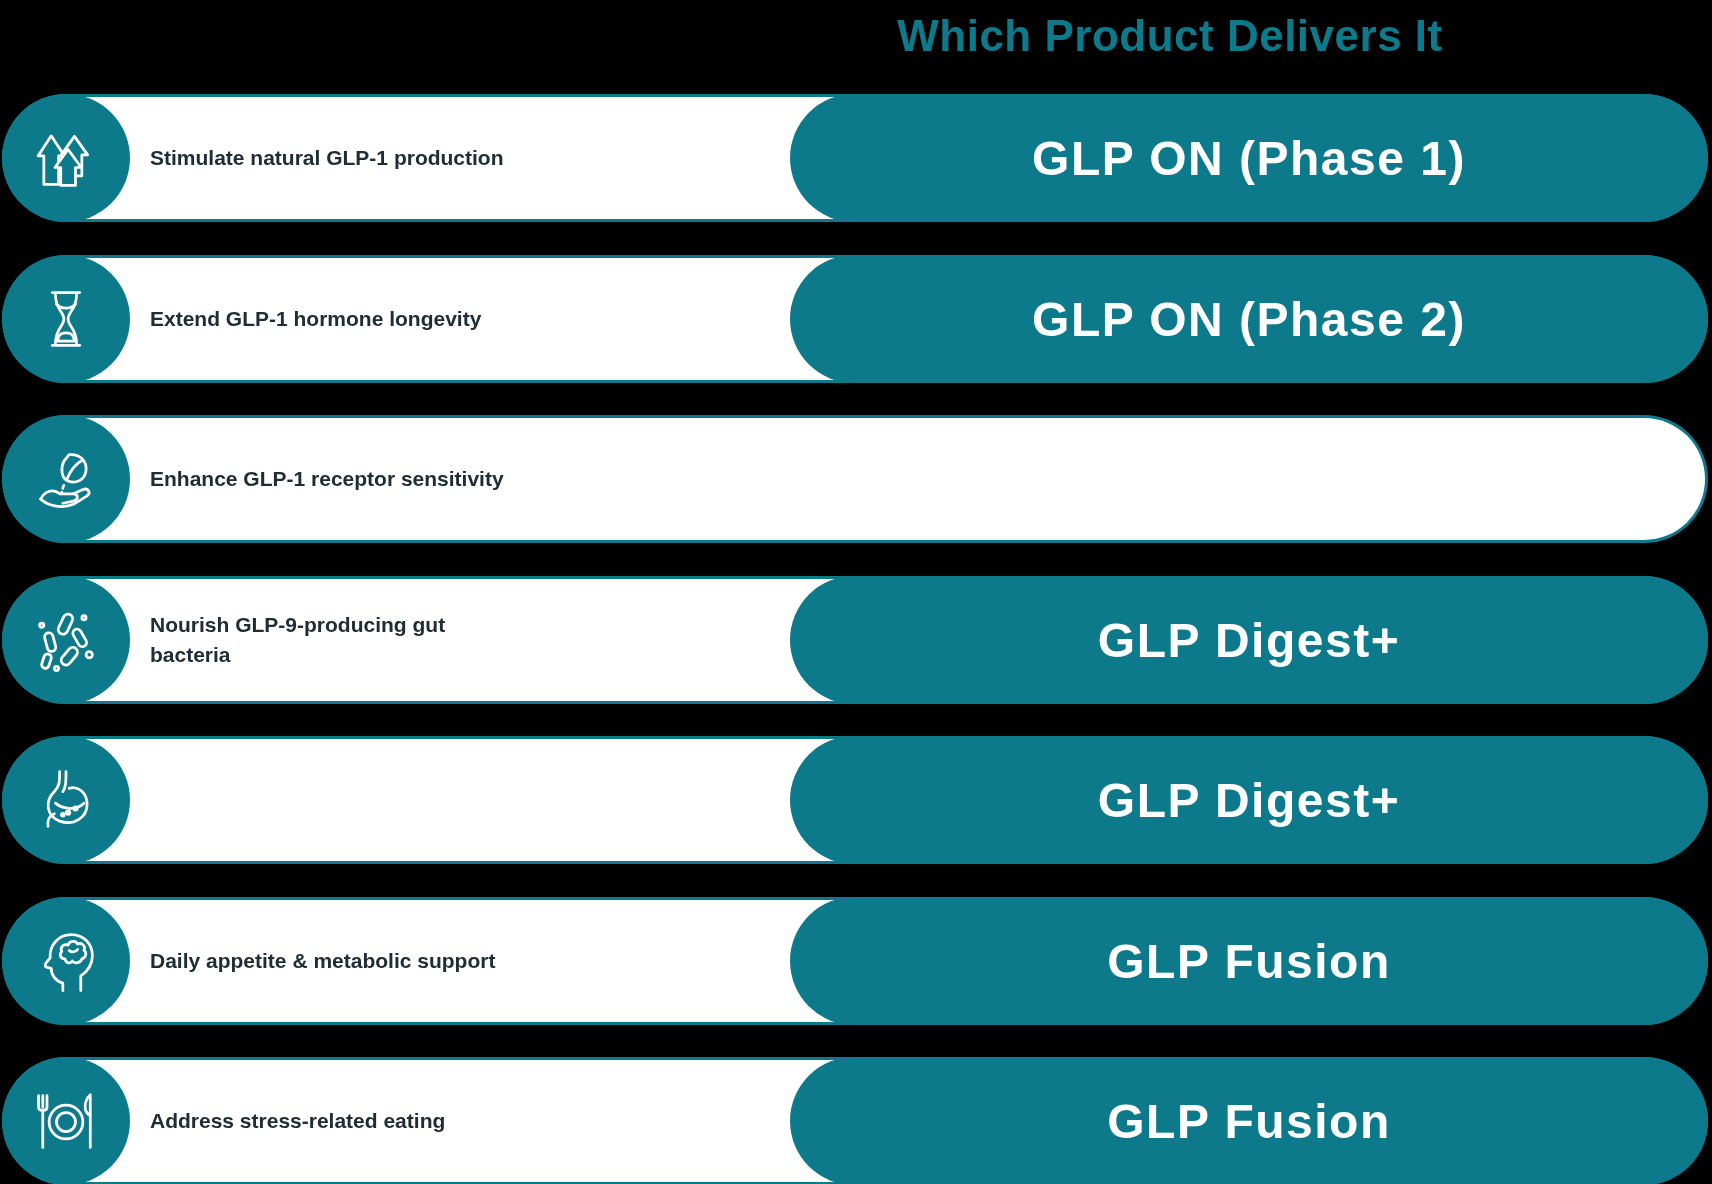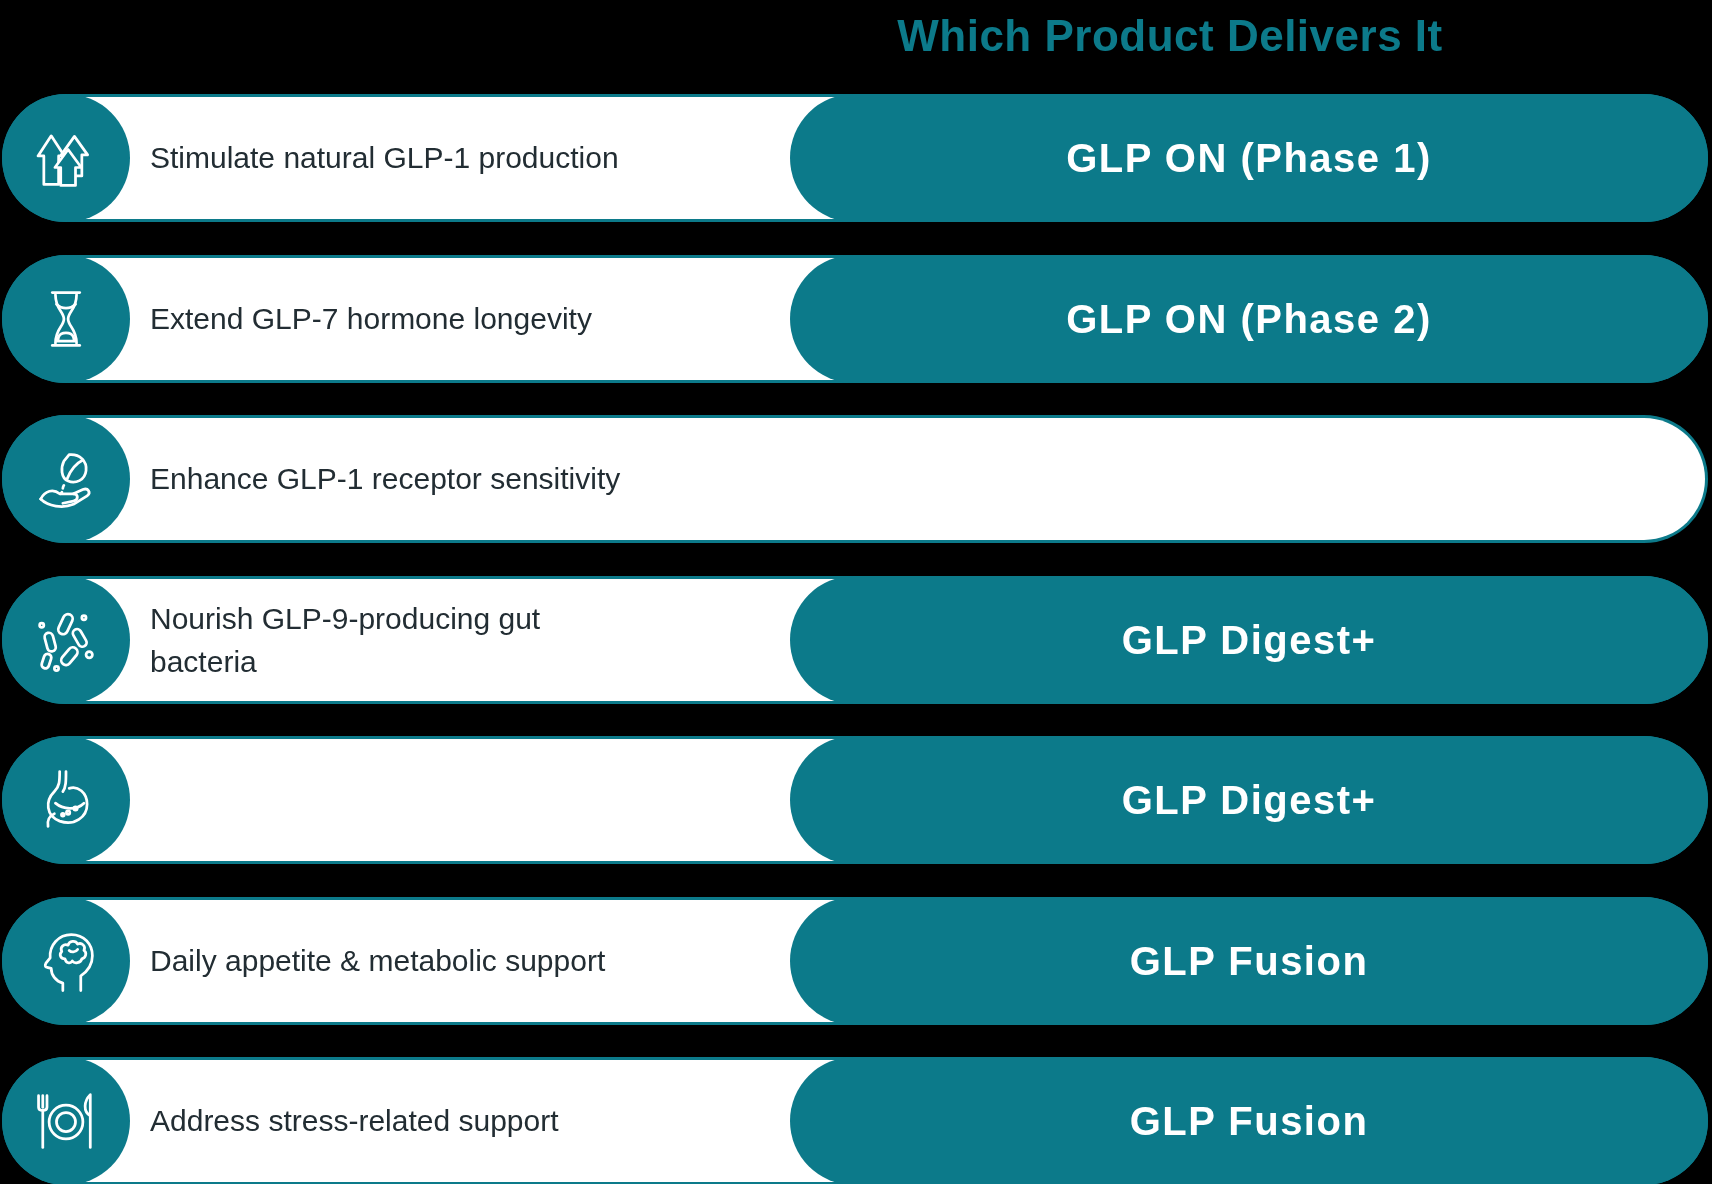--- a/index.html
+++ b/index.html
@@ -35,37 +35,37 @@
     border-radius:61px;
   }
   .product-pill{
     position:absolute;top:0;bottom:0;left:788px;right:0;
     background:var(--teal);
     border-radius:64px;
     display:flex;align-items:center;justify-content:center;
   }
   .product-label{
     color:var(--white);
-    font-size:40px;font-weight:bold;letter-spacing:1.5px;
+    font-size:48px;font-weight:bold;letter-spacing:1.5px;
     white-space:nowrap;
   }
   .icon-circle{
     position:absolute;top:0;left:0;width:128px;height:128px;
     background:var(--teal);
     border-radius:50%;
     display:flex;align-items:center;justify-content:center;
   }
   .icon-circle svg{width:76px;height:76px;}
   .icon-stroke{stroke:#fff;stroke-width:2.6;fill:none;stroke-linecap:round;stroke-linejoin:round;}
   .icon-fill{stroke:#fff;stroke-width:2.6;fill:var(--teal);stroke-linejoin:round;}
   .need-text{
     position:absolute;top:0;bottom:0;left:148px;width:620px;
     display:flex;align-items:center;
     color:var(--dark);
-    font-size:30px;font-weight:normal;line-height:1.45;
+    font-size:21px;font-weight:bold;line-height:1.45;
     white-space:pre-line;
   }
 </style>
 </head>
 <body>
 
 <div class="canvas">
 
   <div class="hdr right">Which Product Delivers It</div>
 
@@ -92,21 +92,21 @@
     <div class="icon-circle">
       <svg viewBox="0 0 72 72">
         <path class="icon-stroke" d="M23 11 H49"></path>
         <path class="icon-stroke" d="M23 61 H49"></path>
         <path class="icon-stroke" d="M26 13 C26 27 34 29 34 36 C34 43 26 45 26 59"></path>
         <path class="icon-stroke" d="M46 13 C46 27 38 29 38 36 C38 43 46 45 46 59"></path>
         <path class="icon-stroke" d="M27 22 C32 27 40 27 45 22"></path>
         <path class="icon-stroke" d="M29 53 C31 48 41 48 43 53 L44 57 H28 Z"></path>
       </svg>
     </div>
-    <div class="need-text">Extend GLP-7 hormone longevity</div>
+    <div class="need-text">Extend GLP-1 hormone longevity</div>
   </div>
 
   <div class="row" style="top:415px">
     <div class="need-bar"></div>
     <div class="icon-circle">
       <svg viewBox="0 0 72 72">
         <path class="icon-stroke" d="M39 13 C49 12 56 19 55 28 C54 37 45 41 38 38 C31 35 31 25 34 19 Z"></path>
         <path class="icon-stroke" d="M37 36 C40 28 46 21 52 18"></path>
         <path class="icon-stroke" d="M34 42 C32 45 34 47 31 50" stroke-dasharray="3 4"></path>
         <path class="icon-stroke" d="M12 55 C16 47 24 45 30 50 L43 50 C48 50 48 56 43 57 L33 59"></path>
@@ -179,16 +179,16 @@
     <div class="icon-circle">
       <svg viewBox="0 0 72 72">
         <circle class="icon-stroke" cx="36" cy="37" r="16"></circle>
         <circle class="icon-stroke" cx="36" cy="37" r="9"></circle>
         <path class="icon-stroke" d="M10 12 V23 C10 27 18 27 18 23 V12"></path>
         <path class="icon-stroke" d="M14 12 V23"></path>
         <path class="icon-stroke" d="M14 27 V61"></path>
         <path class="icon-stroke" d="M59 61 V11 C53 17 52 27 59 31"></path>
       </svg>
     </div>
-    <div class="need-text">Address stress-related support</div>
+    <div class="need-text">Address stress-related eating</div>
   </div>
 
 </div>
 
 </body></html>

